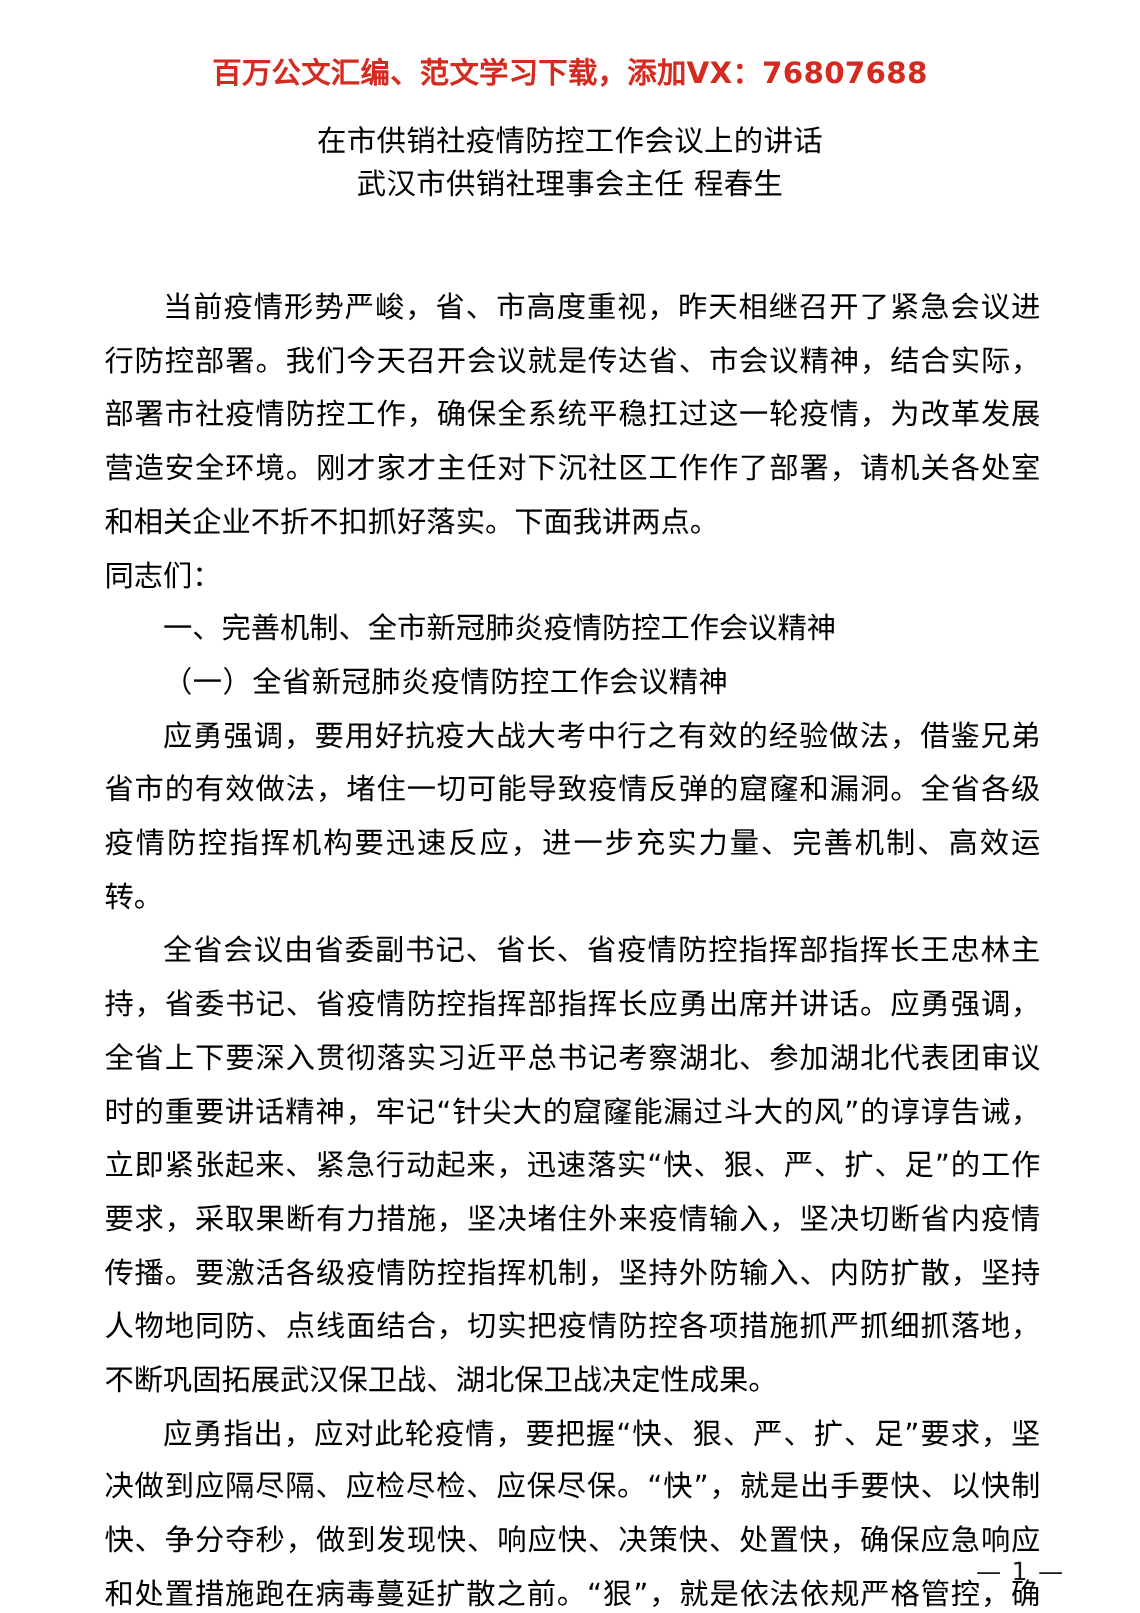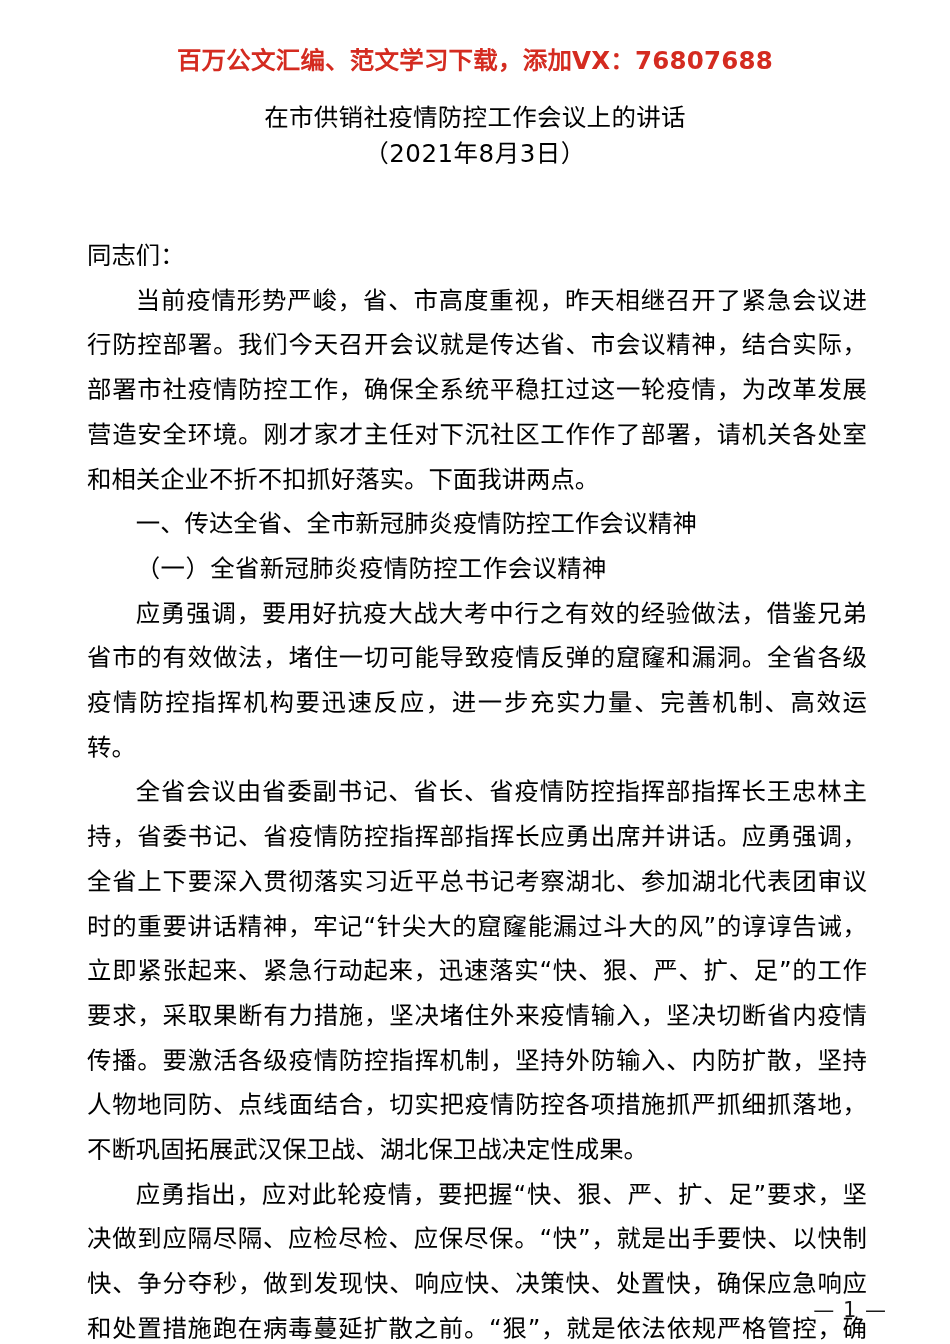--- a/index.html
+++ b/index.html
@@ -106,30 +106,30 @@
 </style>
 </head>
 <body>
 
 <div class="page">
 
   <div class="promo-banner">百万公文汇编、范文学习下载，添加VX：76807688</div>
 
   <div class="title-block">
     <div class="doc-title-main">在市供销社疫情防控工作会议上的讲话</div>
-    <div class="doc-title-date">（2021年8月3日）</div>
+    <div class="doc-title-sub">武汉市供销社理事会主任  程春生</div>
   </div>
 
   <div class="body-block">
 
+    <p class="para indent">当前疫情形势严峻，省、市高度重视，昨天相继召开了紧急会议进行防控部署。我们今天召开会议就是传达省、市会议精神，结合实际，部署市社疫情防控工作，确保全系统平稳扛过这一轮疫情，为改革发展营造安全环境。刚才家才主任对下沉社区工作作了部署，请机关各处室和相关企业不折不扣抓好落实。下面我讲两点。</p>
+
     <p class="para salutation">同志们：</p>
 
-    <p class="para indent">当前疫情形势严峻，省、市高度重视，昨天相继召开了紧急会议进行防控部署。我们今天召开会议就是传达省、市会议精神，结合实际，部署市社疫情防控工作，确保全系统平稳扛过这一轮疫情，为改革发展营造安全环境。刚才家才主任对下沉社区工作作了部署，请机关各处室和相关企业不折不扣抓好落实。下面我讲两点。</p>
-
-    <p class="para indent">一、传达全省、全市新冠肺炎疫情防控工作会议精神</p>
+    <p class="para indent">一、完善机制、全市新冠肺炎疫情防控工作会议精神</p>
 
 
     <p class="para bold">（一）全省新冠肺炎疫情防控工作会议精神</p>
 
     <p class="para indent">应勇强调，要用好抗疫大战大考中行之有效的经验做法，借鉴兄弟省市的有效做法，堵住一切可能导致疫情反弹的窟窿和漏洞。全省各级疫情防控指挥机构要迅速反应，进一步充实力量、完善机制、高效运转。</p>
 
     <p class="para indent">全省会议由省委副书记、省长、省疫情防控指挥部指挥长王忠林主持，省委书记、省疫情防控指挥部指挥长应勇出席并讲话。应勇强调，全省上下要深入贯彻落实习近平总书记考察湖北、参加湖北代表团审议时的重要讲话精神，牢记“针尖大的窟窿能漏过斗大的风”的谆谆告诫，立即紧张起来、紧急行动起来，迅速落实“快、狠、严、扩、足”的工作要求，采取果断有力措施，坚决堵住外来疫情输入，坚决切断省内疫情传播。要激活各级疫情防控指挥机制，坚持外防输入、内防扩散，坚持人物地同防、点线面结合，切实把疫情防控各项措施抓严抓细抓落地，不断巩固拓展武汉保卫战、湖北保卫战决定性成果。</p>
 
     <p class="para indent">应勇指出，应对此轮疫情，要把握“快、狠、严、扩、足”要求，坚决做到应隔尽隔、应检尽检、应保尽保。“快”，就是出手要快、以快制快、争分夺秒，做到发现快、响应快、决策快、处置快，确保应急响应和处置措施跑在病毒蔓延扩散之前。“狠”，就是依法依规严格管控，确保在最短时间内切断</p>
 

